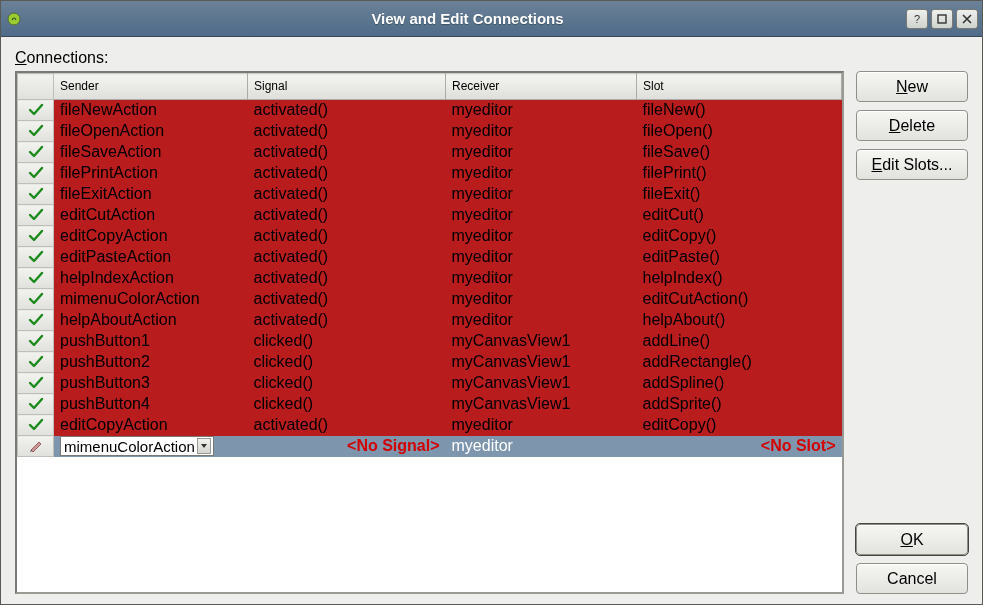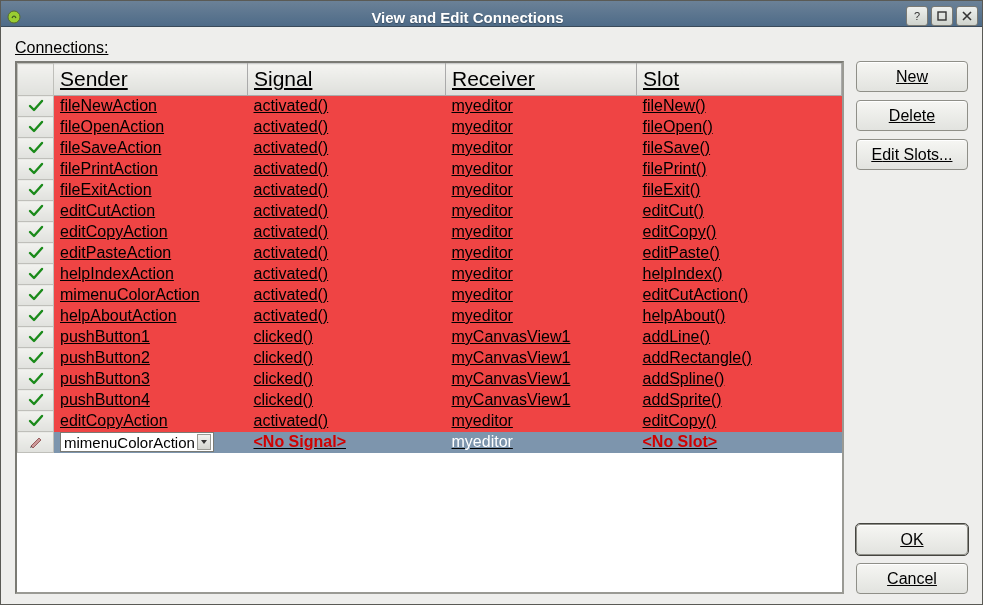--- a/index.html
+++ b/index.html
@@ -15,24 +15,24 @@
   }
   .window {
     width: 983px;
     height: 605px;
     background: #eeeeec;
     border: 1px solid #5a5a55;
     display: flex;
     flex-direction: column;
   }
   .titlebar {
-    height: 26px;
+    height: 36px;
     background: linear-gradient(to bottom, #6b8197 0%, #4e6b88 100%);
     display: flex;
-    align-items: flex-end;
+    align-items: center;
     padding: 0 4px;
     border-bottom: 1px solid #3a4a5a;
   }
   .titlebar .app-icon {
     width: 18px; height: 18px;
     margin-right: 6px;
     display: inline-flex; align-items: center; justify-content: center;
   }
   .titlebar .title {
     flex: 1;
@@ -51,21 +51,20 @@
     display: inline-flex; align-items: center; justify-content: center;
     font-size: 13px; color: #333;
     cursor: default;
   }
   .client {
     flex: 1;
     background: #eeeeec;
     padding: 12px 14px 10px 14px;
     display: flex;
     flex-direction: column;
-    text-decoration: underline;
   }
   .conn-label {
     font-size: 16px;
     margin-bottom: 4px;
     color: #000;
   }
   .conn-label .ul { text-decoration: underline; }
   .body-row {
     flex: 1;
     display: flex;
@@ -92,27 +91,27 @@
     border-collapse: collapse;
     width: 100%;
     table-layout: fixed;
   }
   thead th {
     background: linear-gradient(to bottom, #f4f4f1, #dedfdb);
     border: 1px solid #aaa;
     border-top: 1px solid #ccc;
     text-align: left;
     font-weight: normal;
-    font-size: 21px;
+    font-size: 12px;
     padding: 3px 6px 4px 6px;
     color: #000;
     height: 26px;
   }
   tbody {
-    background: #ef4444;
+    background: #b91c1c;
   }
   tbody td {
     padding: 0 6px;
     height: 21px;
     font-size: 16px;
     border: none;
     white-space: nowrap;
     overflow: hidden;
     text-overflow: clip;
     vertical-align: middle;
@@ -125,21 +124,21 @@
   .check-cell {
     padding: 0;
     text-align: center;
     background: linear-gradient(to bottom, #f2f2ef, #e0e1dd);
     border: 1px solid #bfbfba;
   }
   .check-cell svg { display: block; margin: 0 auto; }
   tr.selected td { background: #7d95ad; color: #fff; }
   tr.selected td.check-cell { background: linear-gradient(to bottom,#f2f2ef,#e0e1dd); }
   tr.selected .err { color: #d20000; font-weight: bold; }
-  .err { color: #d20000; font-weight: bold; }
+  .err { color: #d20000; font-weight: bold; text-align: right; }
   .inline-editor {
     display: inline-flex;
     align-items: center;
     background: #fff;
     border: 1px solid #7a7a74;
     height: 20px;
     padding: 0 2px 0 3px;
     color: #000;
     font-size: 15px;
   }

